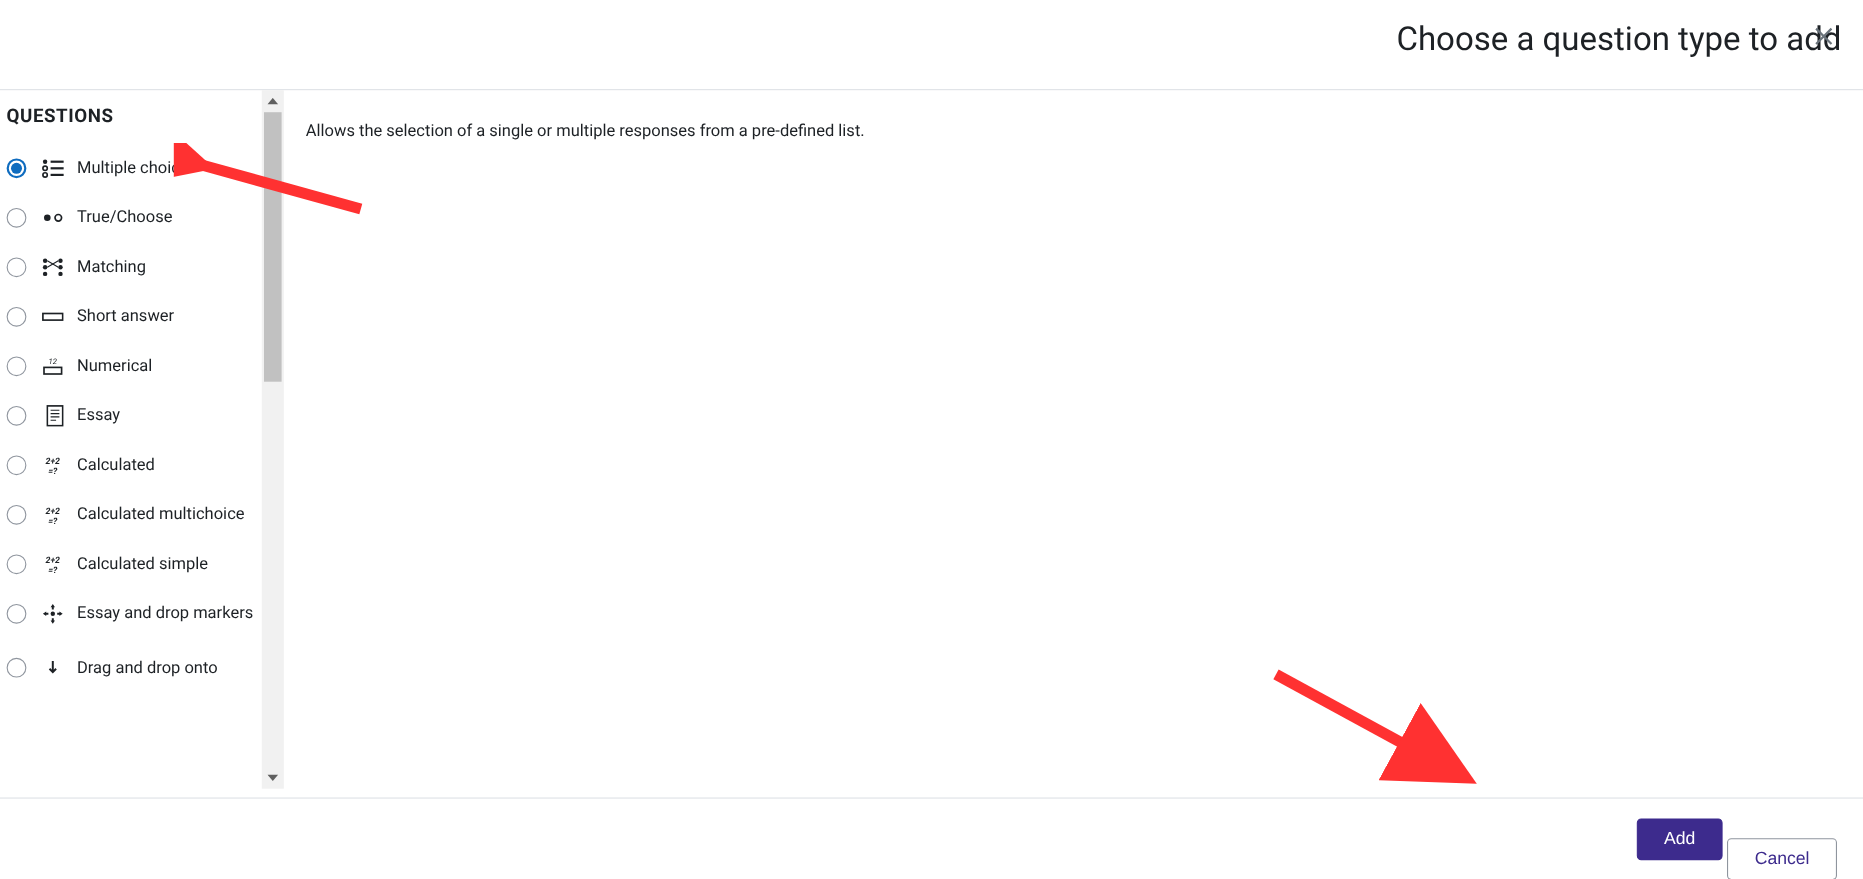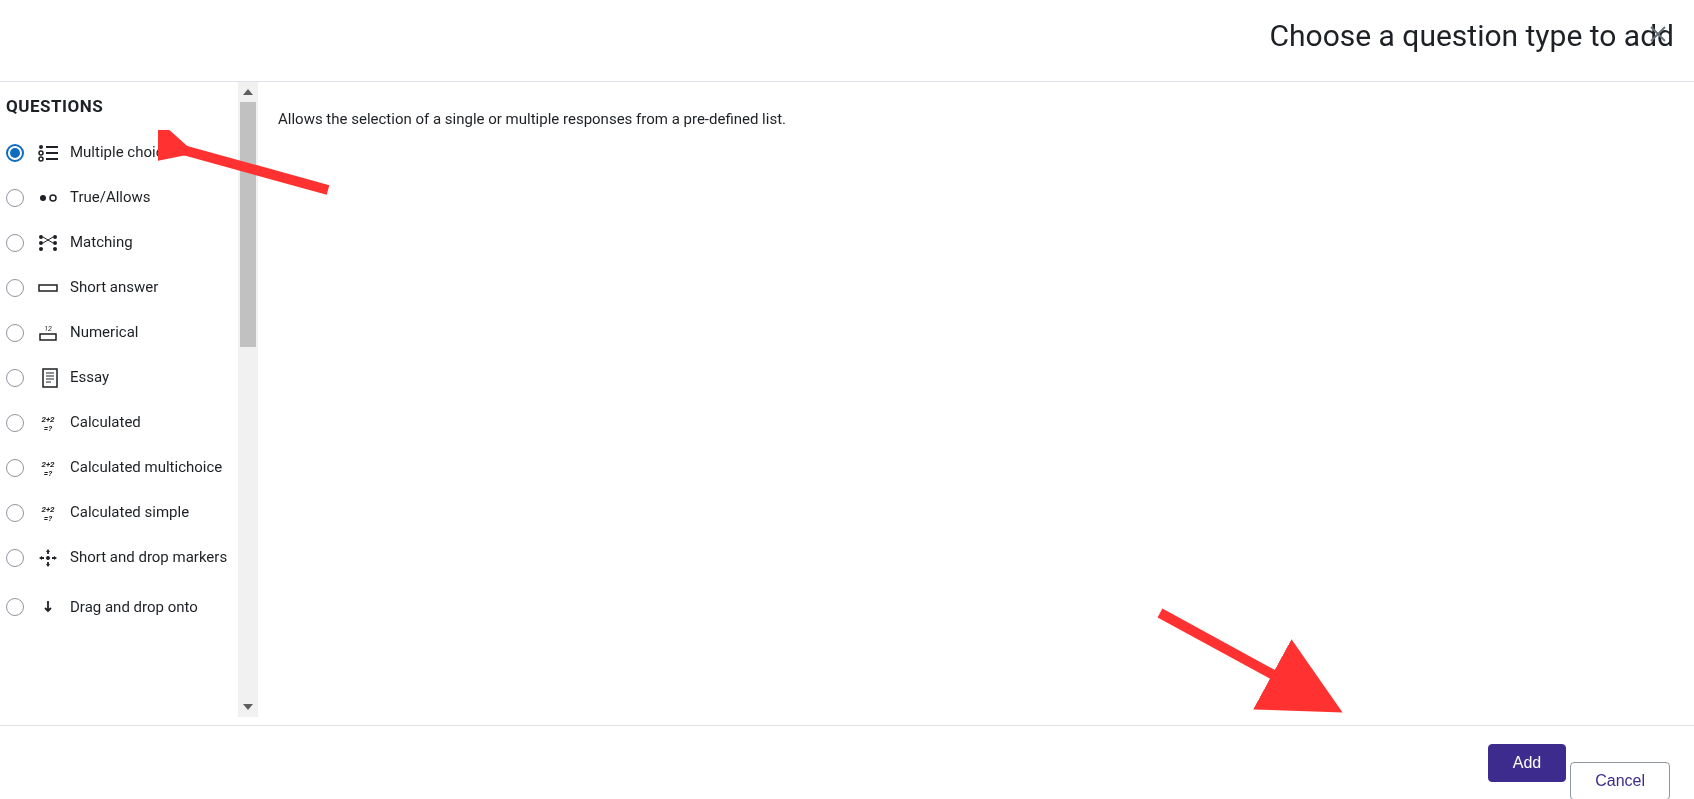--- a/index.html
+++ b/index.html
@@ -221,21 +221,21 @@
         </li>
 
         <li class="qtype-item">
           <span class="radio"></span>
           <span class="qtype-icon">
             <svg width="20" height="10" viewBox="0 0 20 10">
                 <circle cx="5" cy="5" r="3" fill="#1d2125"></circle>
                 <circle cx="15" cy="5" r="3" fill="none" stroke="#1d2125" stroke-width="1.5"></circle>
               </svg>
           </span>
-          <span class="qtype-label">True/Allows</span>
+          <span class="qtype-label">True/Choose</span>
         </li>
 
         <li class="qtype-item">
           <span class="radio"></span>
           <span class="qtype-icon">
             <svg width="20" height="18" viewBox="0 0 20 18">
                 <circle cx="3" cy="3" r="2" fill="#1d2125"></circle>
                 <circle cx="3" cy="9" r="2" fill="#1d2125"></circle>
                 <circle cx="3" cy="15" r="2" fill="#1d2125"></circle>
                 <circle cx="17" cy="3" r="2" fill="#1d2125"></circle>
@@ -319,21 +319,21 @@
 
         <li class="qtype-item">
           <span class="radio"></span>
           <span class="qtype-icon">
             <svg width="20" height="20" viewBox="0 0 20 20">
                 <circle cx="10" cy="10" r="2" fill="#1d2125"></circle>
                 <path d="M10 3 L10 6 M10 14 L10 17 M3 10 L6 10 M14 10 L17 10" stroke="#1d2125" stroke-width="1.8"></path>
                 <path d="M10 1 L8 4 L12 4 Z M10 19 L8 16 L12 16 Z M1 10 L4 8 L4 12 Z M19 10 L16 8 L16 12 Z" fill="#1d2125"></path>
               </svg>
           </span>
-          <span class="qtype-label">Short and drop markers</span>
+          <span class="qtype-label">Essay and drop markers</span>
         </li>
 
         <li class="qtype-item" style="padding-bottom:0;">
           <span class="radio"></span>
           <span class="qtype-icon">
             <svg width="20" height="20" viewBox="0 0 20 20">
                 <path d="M10 4 L10 14 M7 11 L10 14 L13 11" stroke="#1d2125" stroke-width="1.8" fill="none"></path>
               </svg>
           </span>
           <span class="qtype-label">Drag and drop onto</span>

